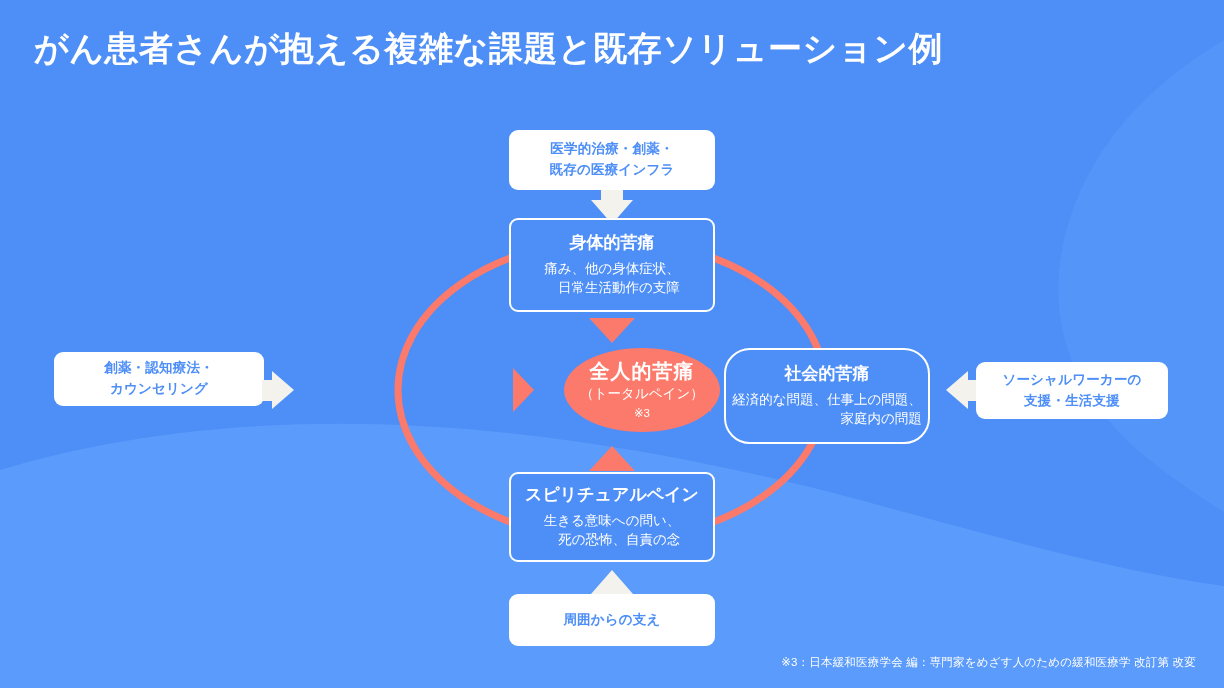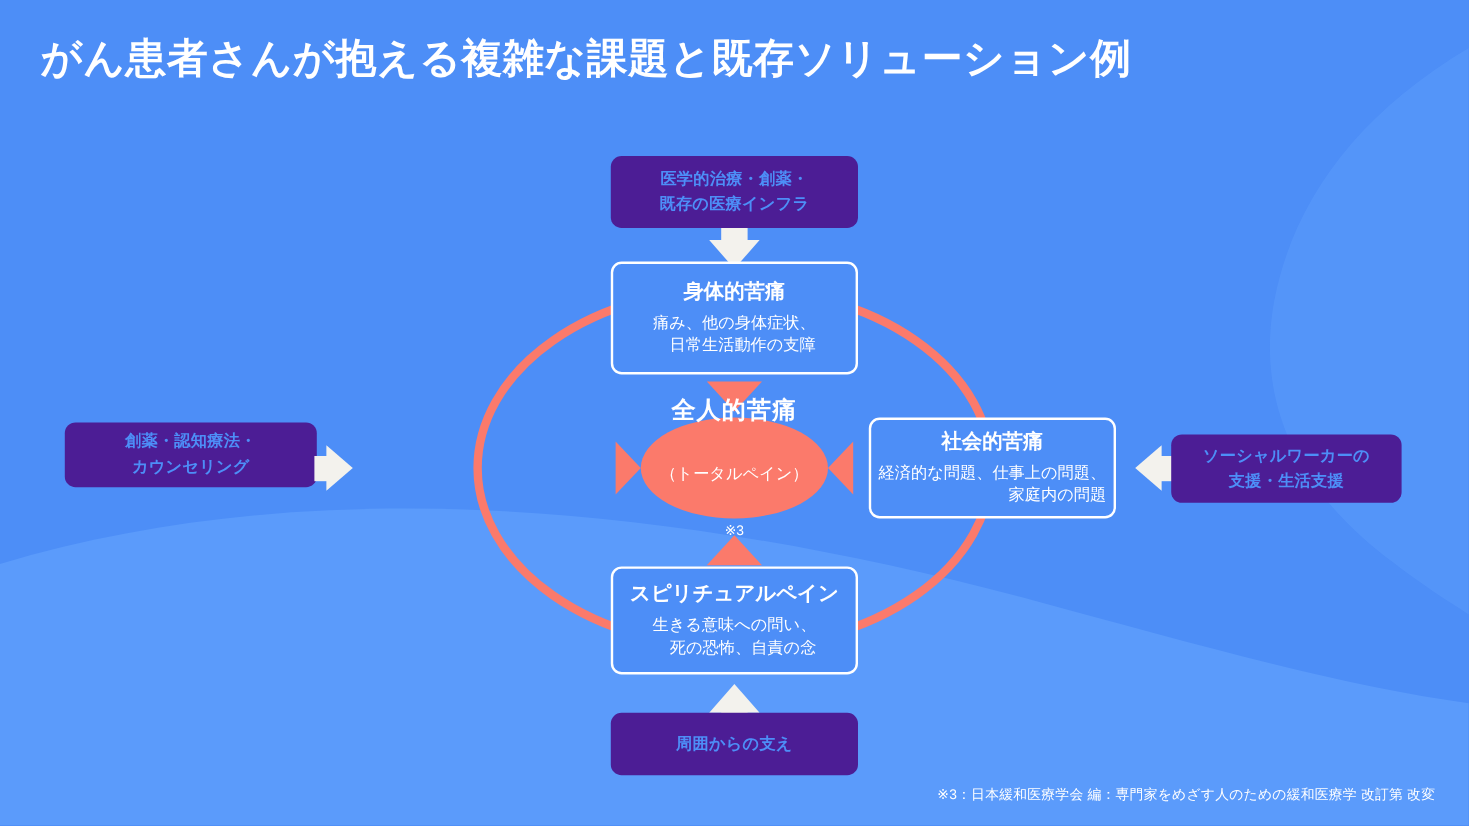--- a/index.html
+++ b/index.html
@@ -37,21 +37,21 @@
     background:#4d8ef7;border:2.5px solid #ffffff;border-radius:9px;
     display:flex;flex-direction:column;align-items:center;justify-content:center;
     color:#ffffff;text-align:right;
   }
   .pain-title{font-size:17px;font-weight:bold;line-height:1.25;margin-bottom:5px;}
   .pain-desc{font-size:13.5px;font-weight:normal;line-height:1.45;}
 
   
   .sol-box{
     position:absolute;z-index:3;box-sizing:border-box;
-    background:#4c1d95;border-radius:9px;
+    background:#ffffff;border-radius:9px;
     display:flex;align-items:center;justify-content:center;
     color:#4d8ef7;text-align:center;
   }
   .sol-text{font-size:13.5px;font-weight:bold;line-height:1.55;letter-spacing:.2px;}
 
   
   .sol-arrow{position:absolute;z-index:3;background:#f3f2ed;}
   .arrow-down{
     width:0;height:0;border-left:21px solid transparent;border-right:21px solid transparent;
     border-top:24px solid #f3f2ed;background:transparent;
@@ -135,21 +135,21 @@
       <div class="sol-text">
         <span>創薬・認知療法・</span><br>
         <span>カウンセリング</span>
       </div>
     </div>
     <div class="arrow-stem" style="left:262px;top:380px;width:12px;height:21px;"></div>
     <div class="sol-arrow arrow-right" style="left:272px;top:371px;"></div>
 
     <div class="tri tri-right" style="left:513px;top:368px;"></div>
 
-    <div class="pain-box" style="left:724px;top:348px;width:206px;height:84px;">
+    <div class="pain-box" style="left:724px;top:348px;width:206px;height:96px;border-radius:26px;">
       <div class="pain-title">社会的苦痛</div>
       <div class="pain-desc">
         <span>経済的な問題、仕事上の問題、</span><br>
         <span>家庭内の問題</span>
       </div>
     </div>
     <div class="tri tri-left" style="left:690px;top:368px;"></div>
 
     <div class="sol-arrow arrow-left" style="left:946px;top:371px;"></div>
     <div class="arrow-stem" style="left:966px;top:380px;width:12px;height:21px;"></div>
@@ -171,21 +171,21 @@
     </div>
 
     <div class="sol-arrow arrow-up" style="left:591px;top:570px;"></div>
     <div class="arrow-stem" style="left:601px;top:592px;width:22px;height:10px;"></div>
     <div class="sol-box" style="left:509px;top:594px;width:206px;height:52px;">
       <div class="sol-text">
         <span>周囲からの支え</span>
       </div>
     </div>
 
-    <div class="center-oval" style="left:534px;top:348px;width:156px;height:84px;gap:30px;">
+    <div class="center-oval" style="left:564px;top:348px;width:156px;height:84px;">
       <div class="oval-main">全人的苦痛</div>
       <div class="oval-sub">（トータルペイン）</div>
       <div class="oval-note">※3</div>
     </div>
 
   </div>
 
   <div class="footnote">※3：日本緩和医療学会 編：専門家をめざす人のための緩和医療学 改訂第 改変</div>
 
 </div>

